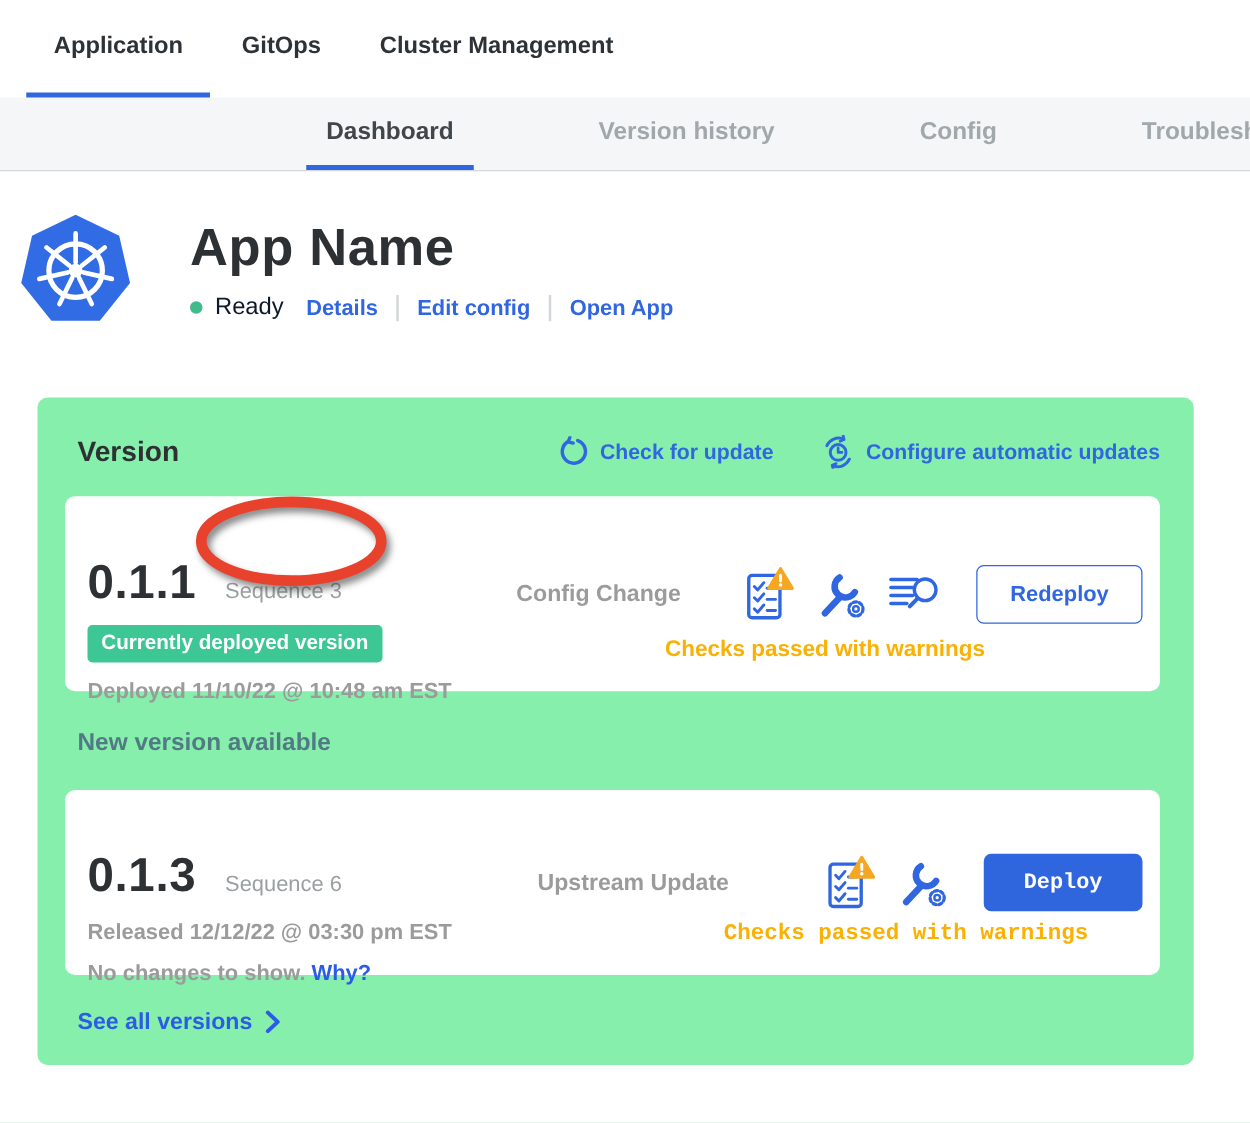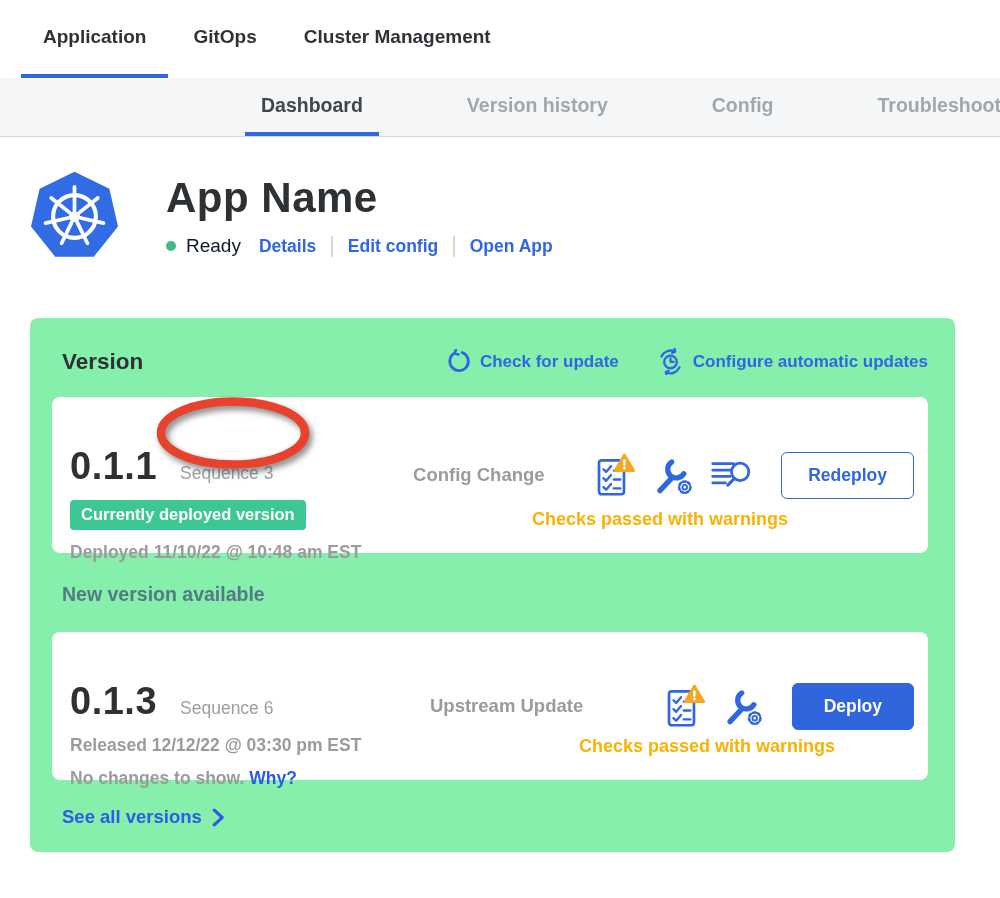--- a/index.html
+++ b/index.html
@@ -15,31 +15,31 @@
   .topnav-item {
     display:flex; align-items:center; padding:0 22px; margin-right:3px;
     font-size:19px; font-weight:700; color:#2e3236; cursor:pointer;
     border-bottom:4px solid transparent;
   }
   .topnav-item.active { border-bottom-color:#3066e0; }
 
   
   .subnav {
     height:59px; background:#f4f6f7; border-bottom:1px solid #d4d8d9;
-    display:flex; align-items:stretch; padding-left:245px;
+    display:flex; align-items:stretch; padding-left:245px;gap:12px;
   }
   .subnav-item {
     display:flex; align-items:center; padding:0 16px; margin-right:72px;
     font-size:19.5px; font-weight:700; color:#a1a8ab; cursor:pointer;
     border-bottom:4px solid transparent; white-space:nowrap;
   }
   .subnav-item.active { color:#40464a; border-bottom-color:#3066e0; }
 
   
-  .app-header { display:flex; padding:33px 0 0 28px; }
+  .app-header { display:flex; padding:33px 0 0 14px; }
   .k8s-logo { width:93px; height:93px; flex:0 0 auto; }
   .app-header-text { margin-left:45px; padding-top:4px; }
   .app-title { font-size:42px; font-weight:800; color:#2d3134; letter-spacing:.5px; }
   .status-row { display:flex; align-items:center; margin-top:13px; }
   .status-dot { width:10px; height:10px; border-radius:50%; background:#42bb8b; margin-right:10px; }
   .status-text { font-size:19px; font-weight:500; color:#0f172a; margin-right:18px; }
   .hlink { font-size:17.5px; font-weight:700; color:#3066e0; cursor:pointer; white-space:nowrap; }
   .vsep { width:1.5px; height:21px; background:#d3d7d9; margin:0 15px; }
 
   
@@ -237,21 +237,21 @@
         <span class="vnum">0.1.3</span>
         <span class="vseq">Sequence 6</span>
       </div>
       <div class="meta-line">Released 12/12/22 @ 03:30 pm EST</div>
       <div class="meta-line">
         <span>No changes to show.</span>
         <span class="why">Why?</span>
       </div>
     </div>
     <div class="vcard-mid">Upstream Update</div>
-    <div class="vcard-right" style="justify-content:flex-end;">
+    <div class="vcard-right" style="justify-content:flex-end;font-family:Liberation Mono, monospace;">
       <div class="icon-row">
         <svg class="check-icon" width="41" height="45" viewBox="0 0 46 50">
           <rect x="4.5" y="8" width="28" height="38" rx="3" fill="#fff" stroke="#3066e0" stroke-width="3"></rect>
           <g fill="none" stroke="#3066e0" stroke-width="2.6" stroke-linecap="round" stroke-linejoin="round">
             <path d="M9.5 18 l3 3 5.5-6.5"></path>
               <line x1="21" y1="19.5" x2="28.5" y2="19.5"></line>
             <path d="M9.5 28 l3 3 5.5-6.5"></path>
               <line x1="21" y1="29.5" x2="28.5" y2="29.5"></line>
             <path d="M9.5 38 l3 3 5.5-6.5"></path>
               <line x1="21" y1="39.5" x2="28.5" y2="39.5"></line>

